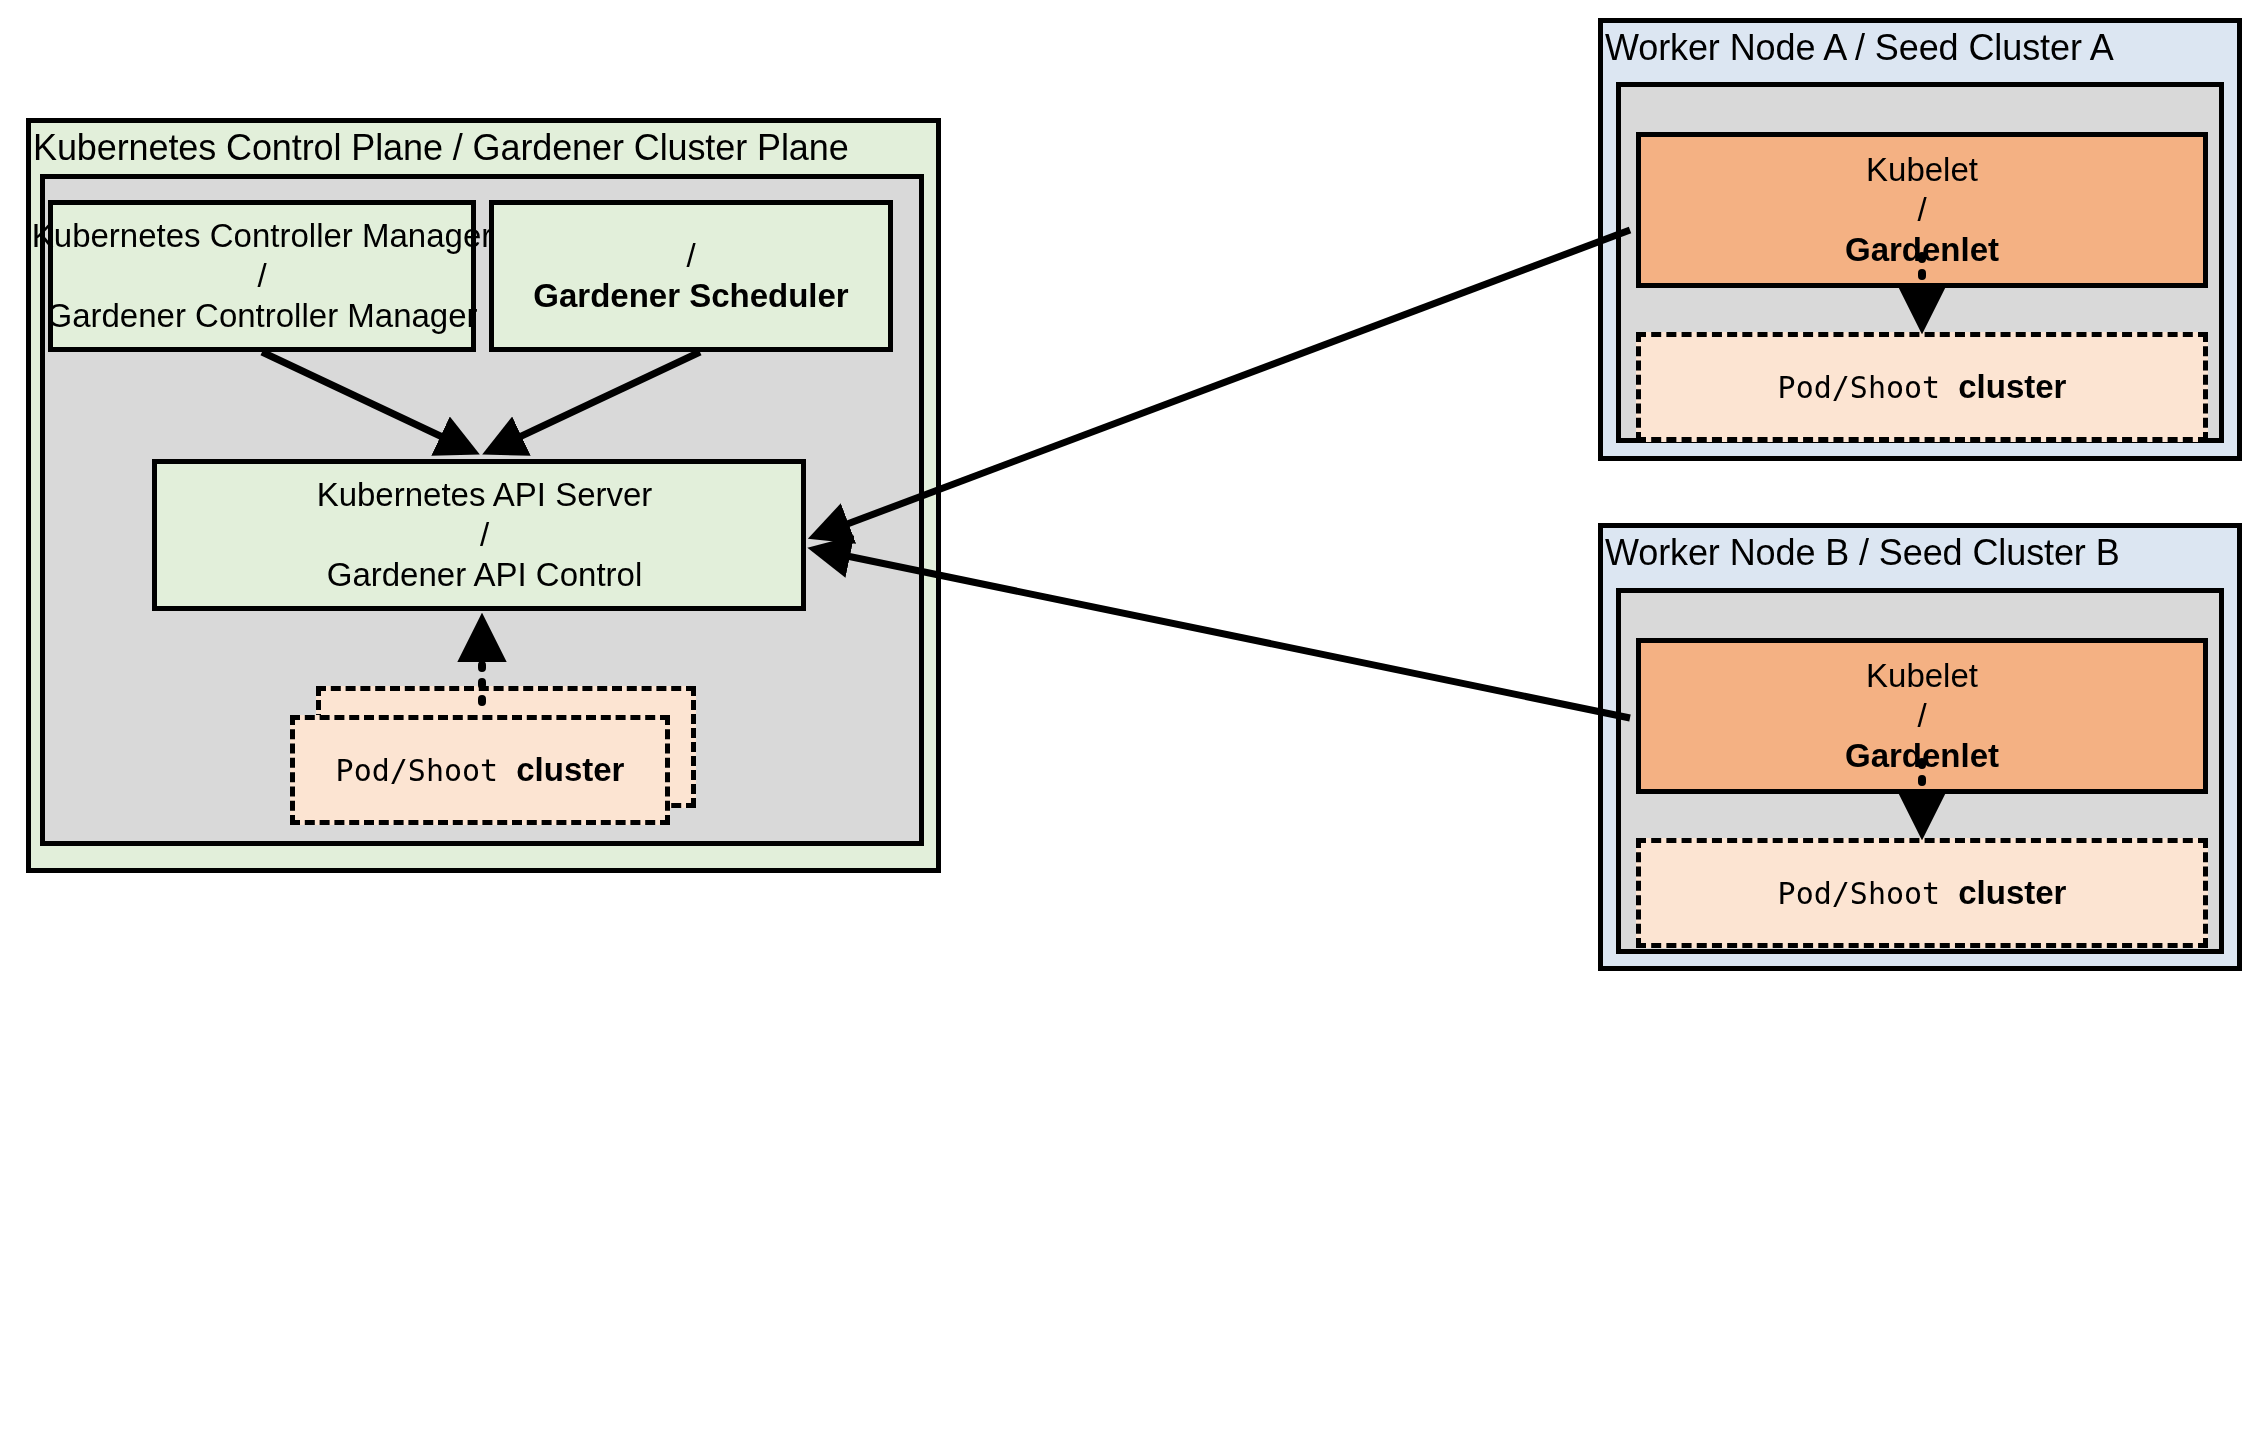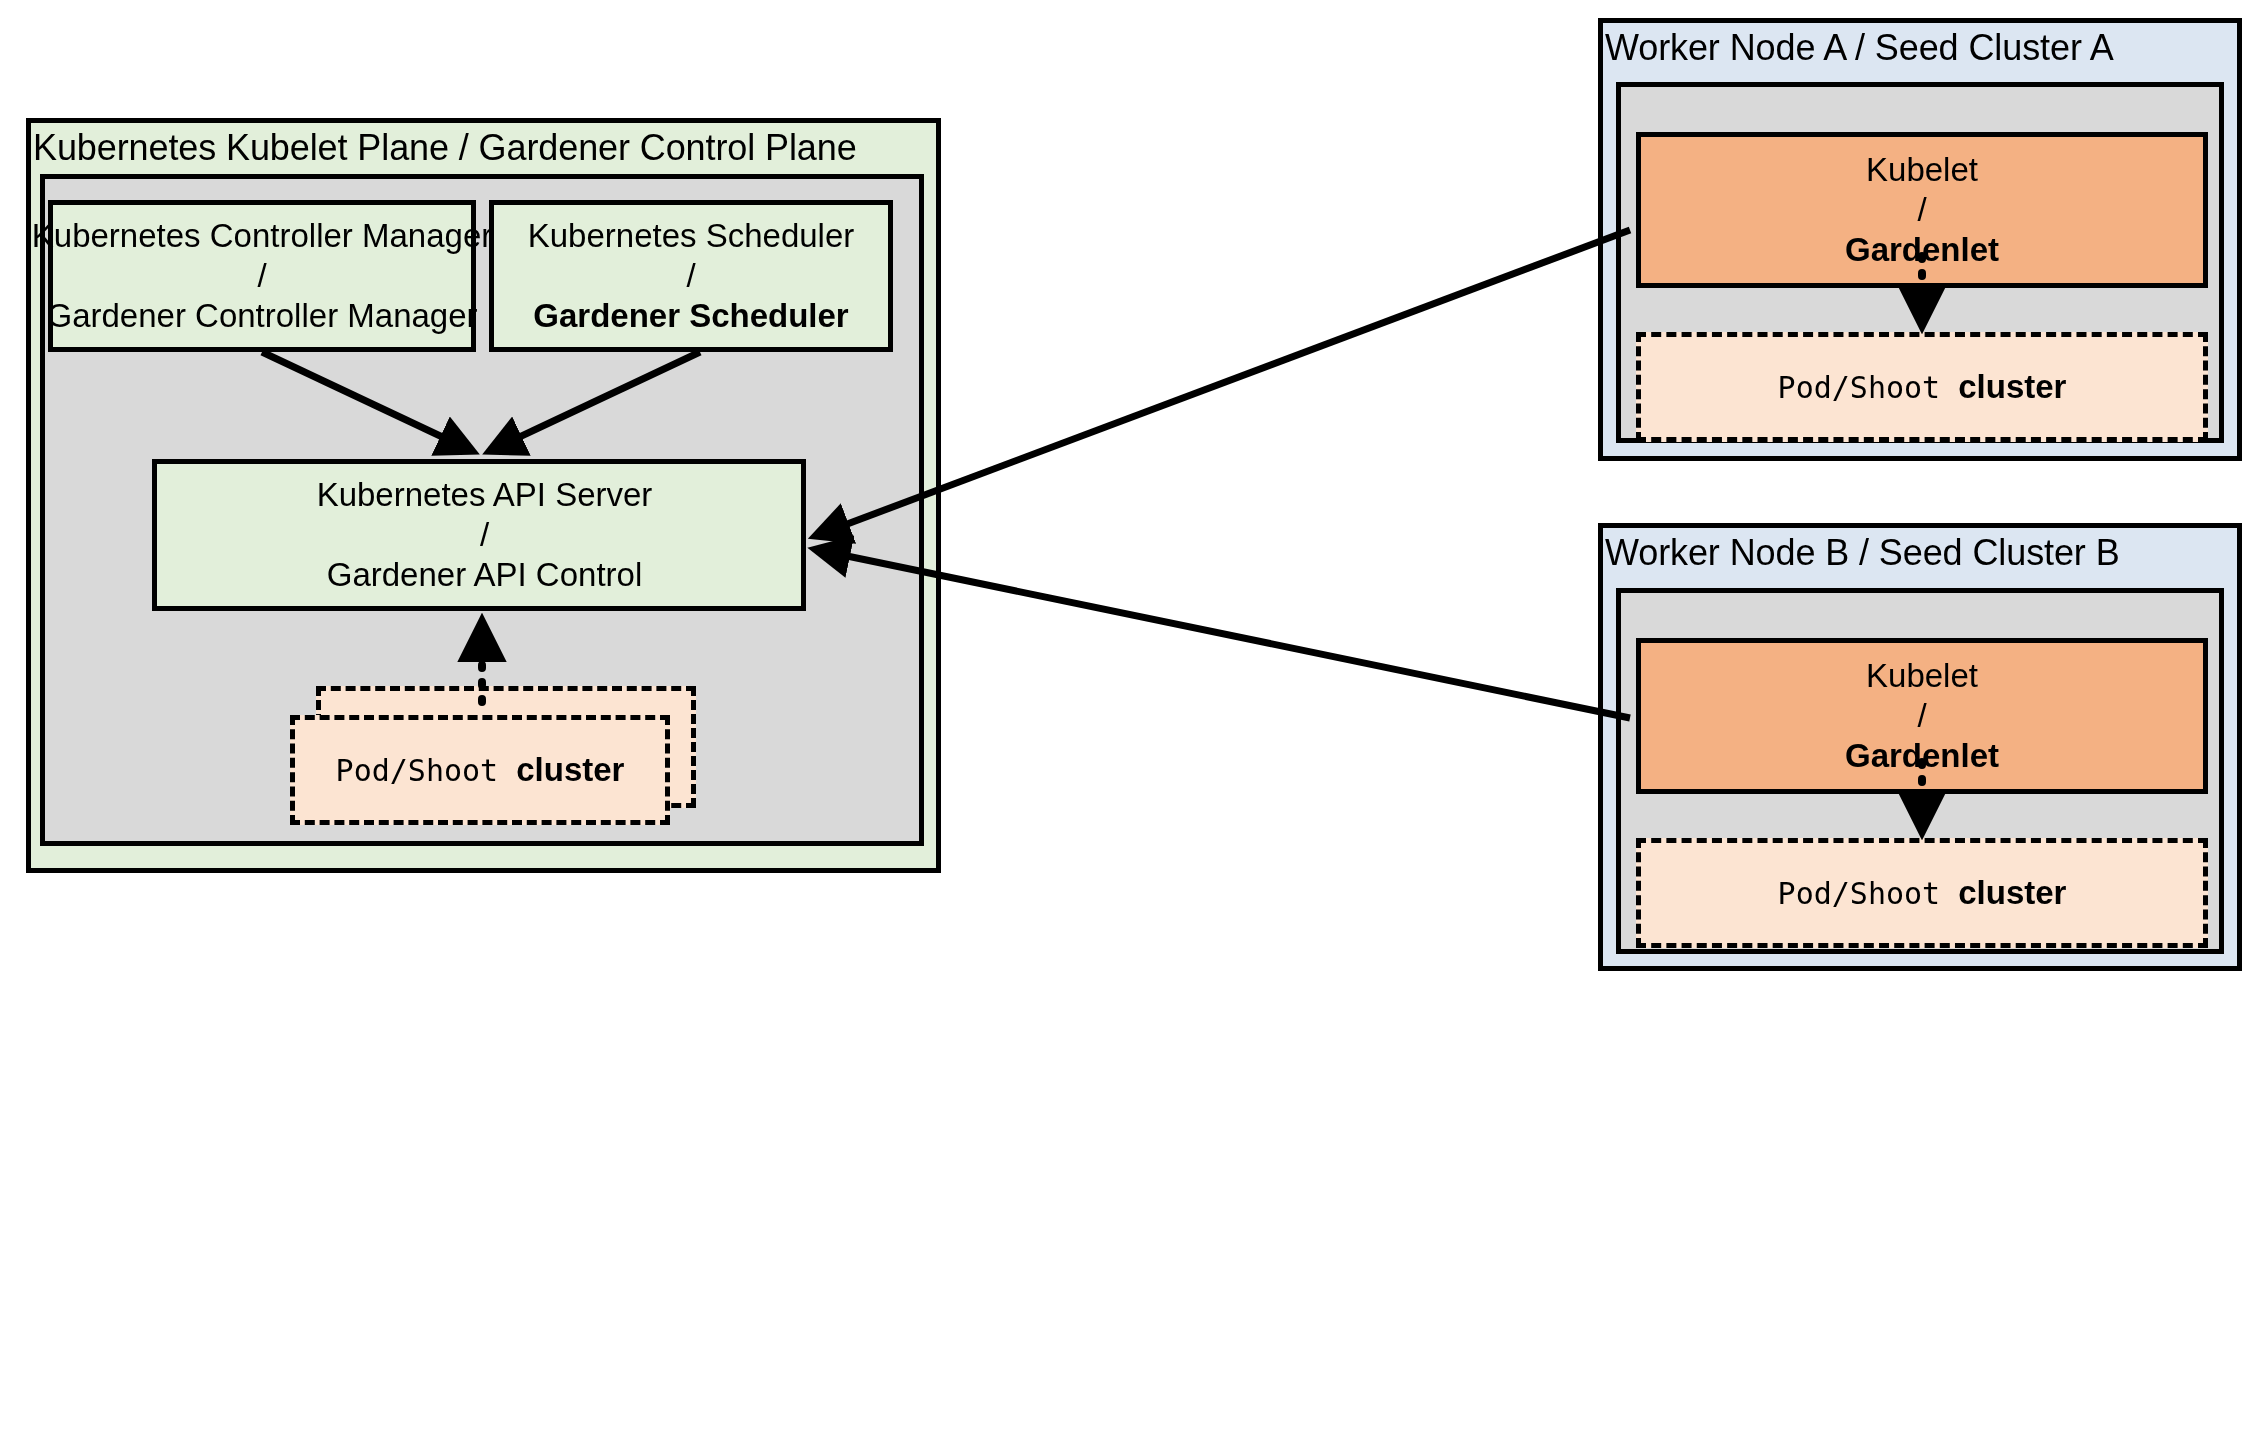--- a/index.html
+++ b/index.html
@@ -107,33 +107,32 @@
     height: 1434px;
     pointer-events: none;
   }
 </style>
 </head>
 <body>
 
 <div class="stage">
 
   <div class="box c-green" style="left:26px; top:118px; width:915px; height:755px;">
-    <div class="panel-title">Kubernetes Kubelet Plane / Gardener Control Plane</div>
+    <div class="panel-title">Kubernetes Control Plane / Gardener Cluster Plane</div>
   </div>
 
   <div class="inner-gray" style="left:40px; top:174px; width:884px; height:672px;"></div>
 
   <div class="lbl-box c-green" style="left:48px; top:200px; width:428px; height:152px;">
     <div class="line">Kubernetes Controller Manager</div>
     <div class="line">/</div>
     <div class="line">Gardener Controller Manager</div>
   </div>
 
   <div class="lbl-box c-green" style="left:489px; top:200px; width:404px; height:152px;">
-    <div class="line">Kubernetes Scheduler</div>
     <div class="line">/</div>
     <div class="line b">Gardener Scheduler</div>
   </div>
 
   <div class="lbl-box c-green" style="left:152px; top:459px; width:654px; height:152px;padding-left:11px;">
     <div class="line">Kubernetes API Server</div>
     <div class="line">/</div>
     <div class="line">Gardener API Control</div>
   </div>
 

